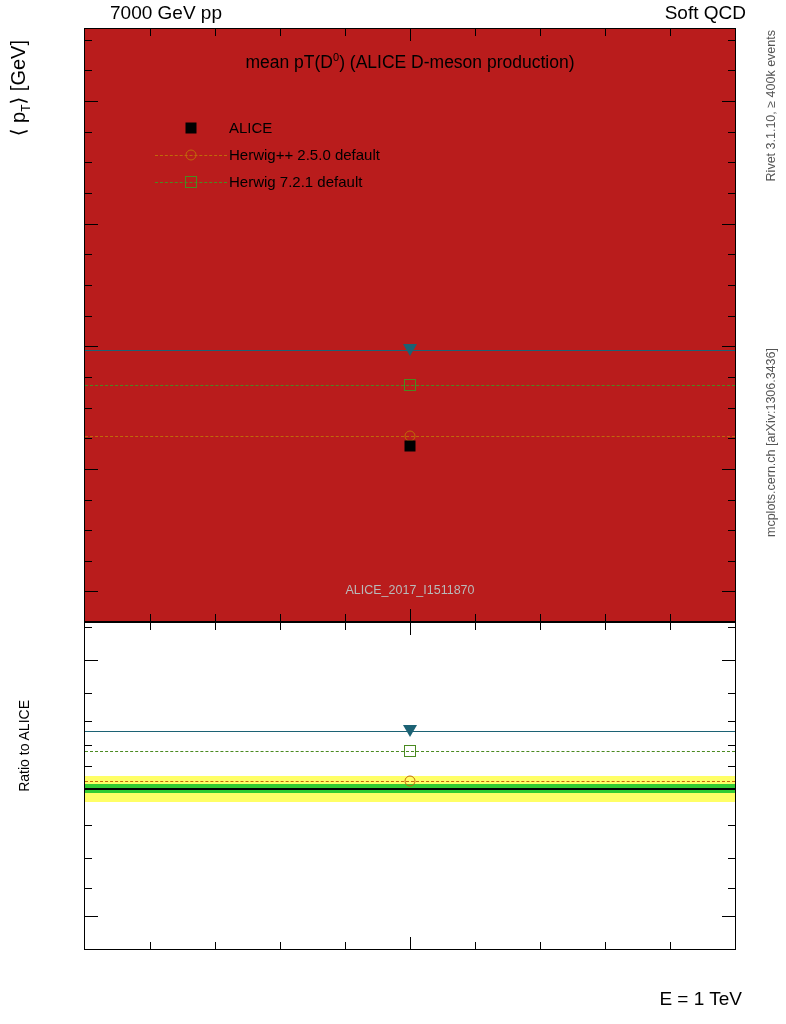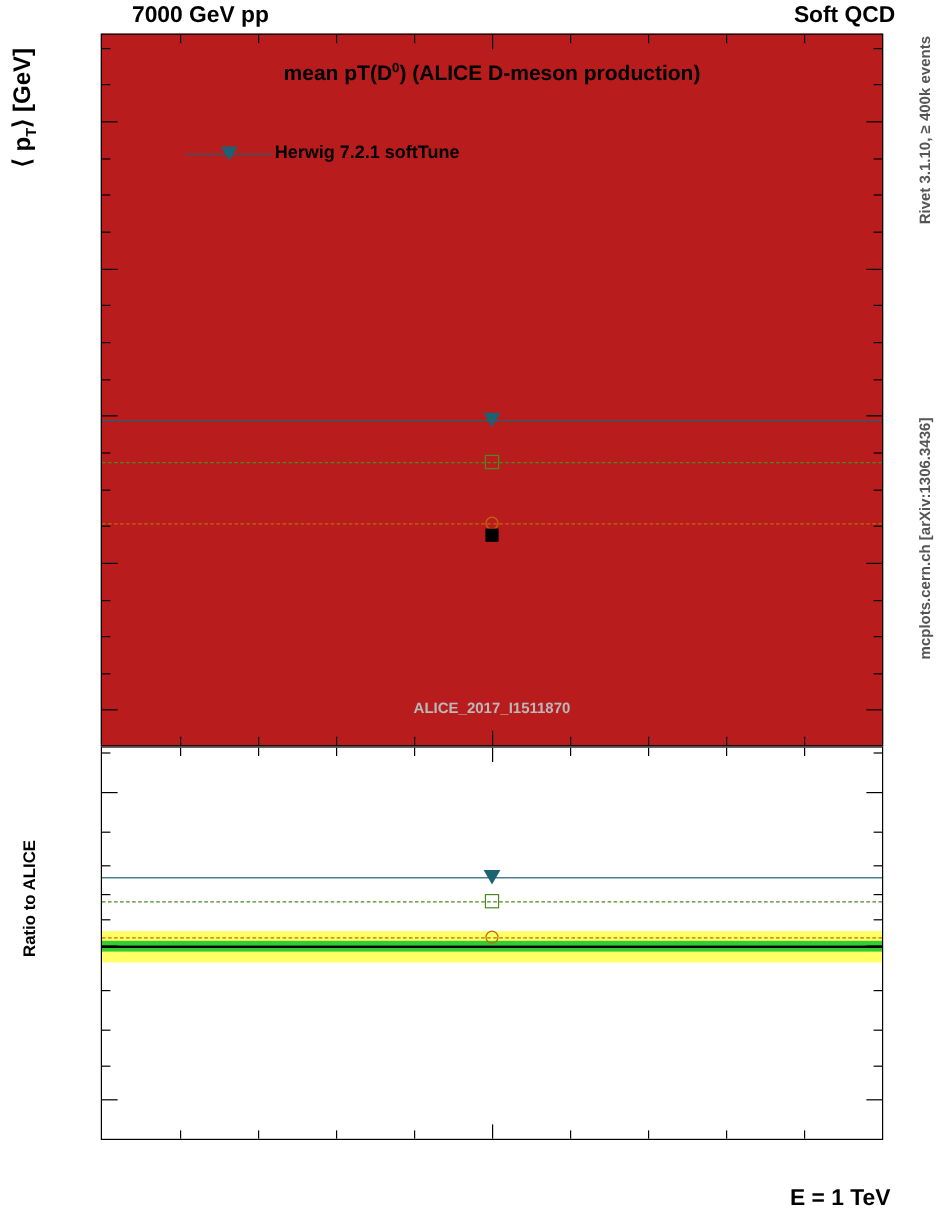--- a/index.html
+++ b/index.html
@@ -12,21 +12,21 @@
     height: 1024px;
     font-family: "Liberation Sans", sans-serif;
     color: #000000;
     overflow: hidden;
   }
   #root {
     position: relative;
     width: 786px;
     height: 1024px;
   }
-  .abs { position: absolute; font-weight: bold; }
+  .abs { position: absolute; }
 
   
   .hdr {
     font-size: 19px;
     color: #000;
     white-space: nowrap;
   }
   #hdr-left  { left: 110px; top: 2px; }
   #hdr-right { right: 40px; top: 2px; }
 
@@ -293,26 +293,43 @@
     <div class="pt" style="left:325px; top:407px;">
       <div class="circ-open"></div>
     </div>
     <div class="pt" style="left:325px; top:417px;">
       <div class="sq-filled"></div>
     </div>
 
     <div id="legend">
       <div class="leg-row">
         <div class="leg-key">
-          <div class="leg-line" style="border-top-style:solid; border-top-color:#1c6274;"></div>
           <div class="leg-mark">
-              <div class="tri-down"></div>
+              <div class="sq-filled"></div>
             </div>
         </div>
-        <div class="leg-text">Herwig 7.2.1 softTune</div>
+        <div class="leg-text">ALICE</div>
+      </div>
+      <div class="leg-row">
+        <div class="leg-key">
+          <div class="leg-line" style="border-top-style:dashed; border-top-color:#c1690a;"></div>
+          <div class="leg-mark">
+              <div class="circ-open"></div>
+            </div>
+        </div>
+        <div class="leg-text">Herwig++ 2.5.0 default</div>
+      </div>
+      <div class="leg-row">
+        <div class="leg-key">
+          <div class="leg-line" style="border-top-style:dashed; border-top-color:#4a8a20;"></div>
+          <div class="leg-mark">
+              <div class="sq-open"></div>
+            </div>
+        </div>
+        <div class="leg-text">Herwig 7.2.1 default</div>
       </div>
     </div>
 
     <div id="watermark">ALICE_2017_I1511870</div>
   </div>
 
   <div id="ratio-panel" class="abs">
 
     <div class="band" style="top:153px; height:26px; background:#ffff66;"></div>
 

